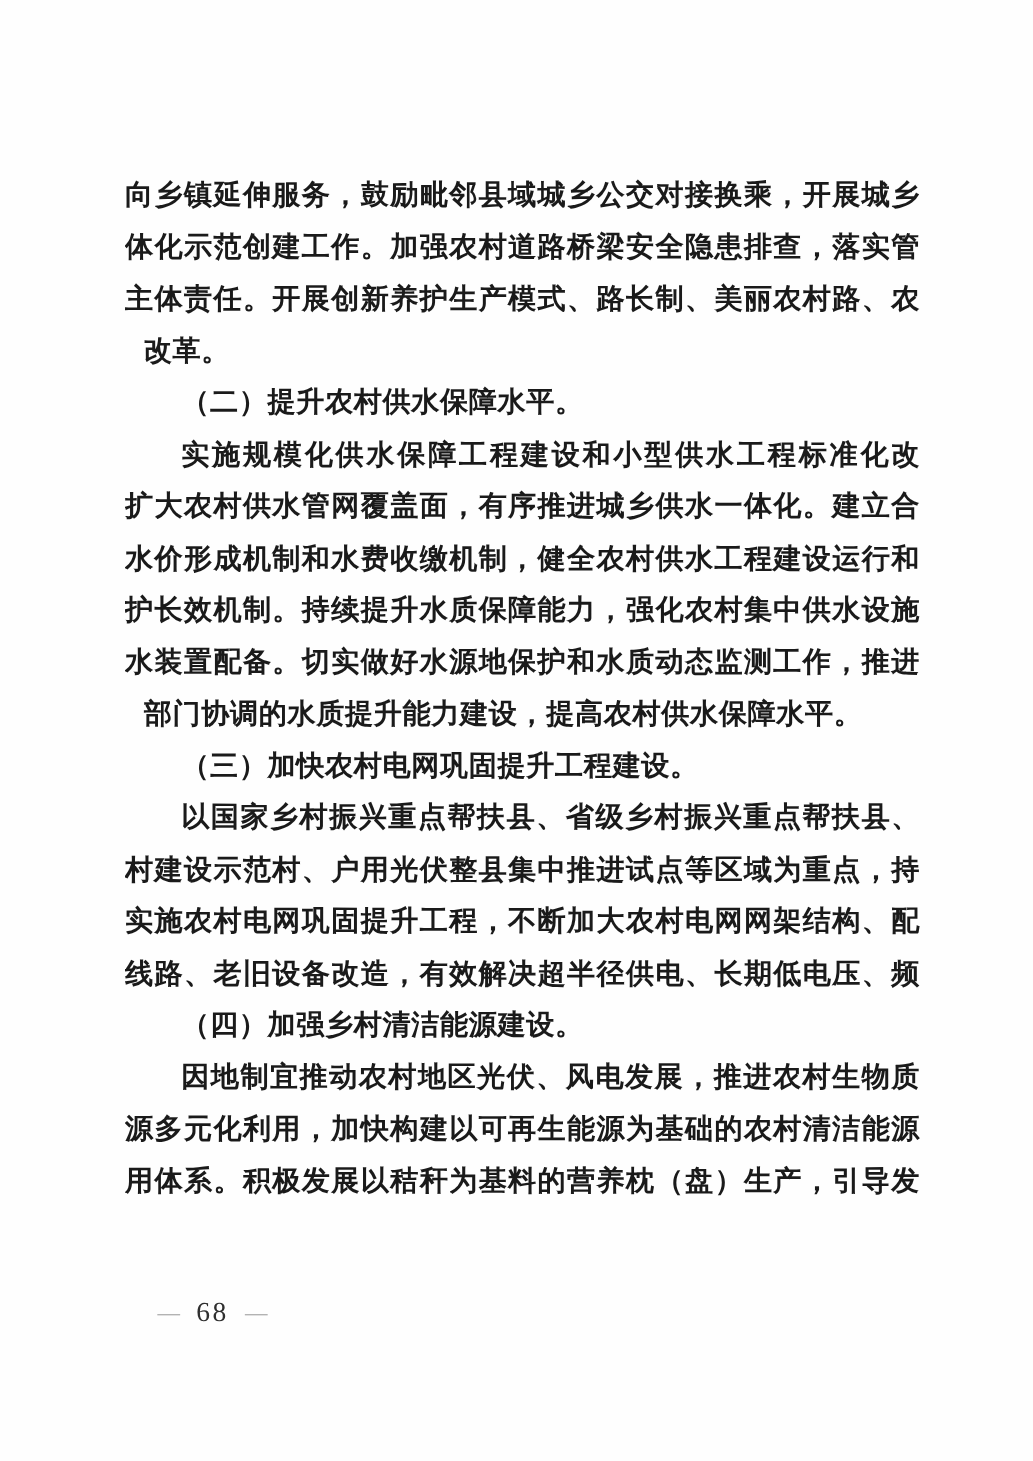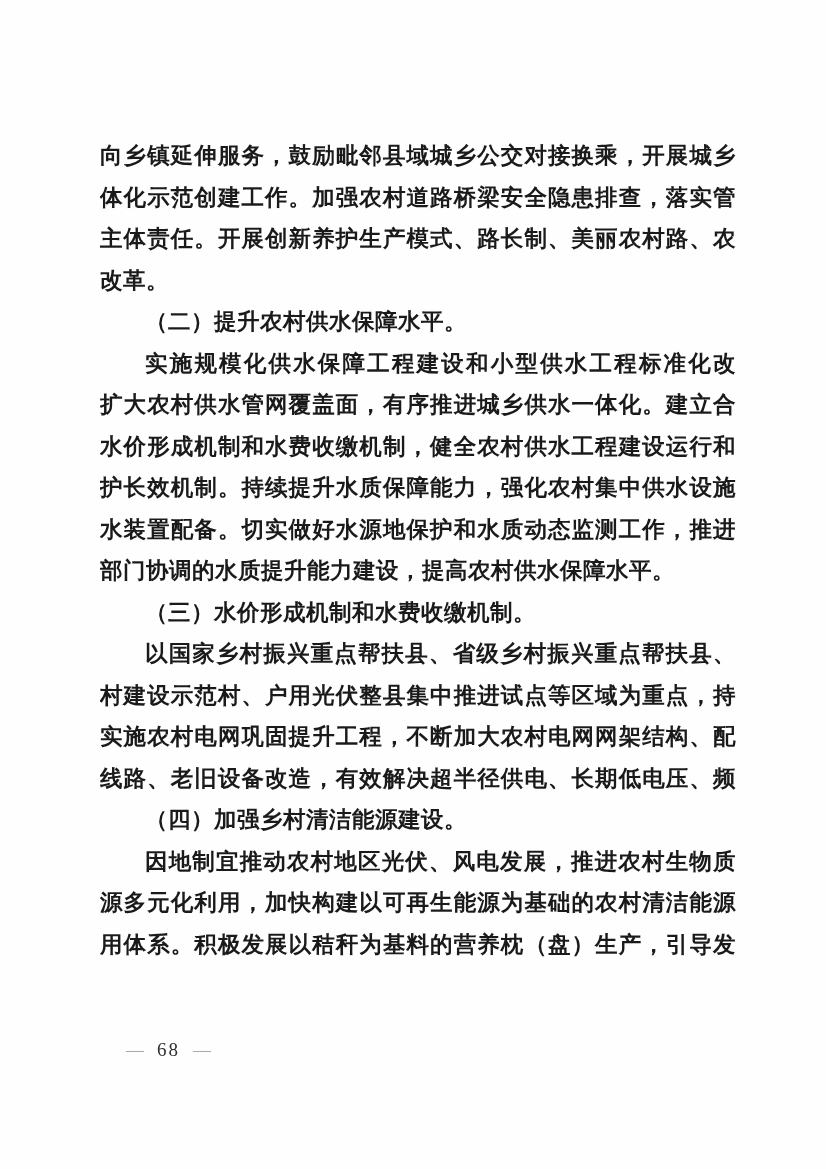--- a/index.html
+++ b/index.html
@@ -31,20 +31,21 @@
     letter-spacing: 0.5px;
     text-align: justify;
     text-align-last: justify;
     white-space: nowrap-none; 
     overflow: hidden;
   }
 
   .line.para-end {
     text-align: left;
     text-align-last: left;
+    margin-left: 15px;
   }
 
   .line.indent { text-indent: 45px; }
 
   .line.heading-line {
     font-weight: 800;
     text-align: right;
     text-align-last: left;
     text-indent: 45px;
   }
@@ -61,21 +62,21 @@
 
   .footer .dash {
     color: #8d8d8d;
     font-size: 18px;
     line-height: 22px;
     transform: scaleY(0.8);
   }
 
   .footer .num {
     color: #2f2f2f;
-    font-size: 19px;
+    font-size: 22px;
     line-height: 22px;
     letter-spacing: 2px;
   }
 </style>
 </head>
 <body>
 
 <div class="page">
 
   <div class="content">
@@ -90,21 +91,21 @@
       </div>
       <div>
         <div class="line indent">实施规模化供水保障工程建设和小型供水工程标准化改造，</div>
         <div class="line">扩大农村供水管网覆盖面，有序推进城乡供水一体化。建立合理</div>
         <div class="line">水价形成机制和水费收缴机制，健全农村供水工程建设运行和管</div>
         <div class="line">护长效机制。持续提升水质保障能力，强化农村集中供水设施净</div>
         <div class="line">水装置配备。切实做好水源地保护和水质动态监测工作，推进多</div>
         <div class="line para-end">部门协调的水质提升能力建设，提高农村供水保障水平。</div>
       </div>
       <div>
-        <div class="line heading-line">（三）水价形成机制和水费收缴机制。</div>
+        <div class="line heading-line">（三）加快农村电网巩固提升工程建设。</div>
       </div>
       <div>
         <div class="line indent">以国家乡村振兴重点帮扶县、省级乡村振兴重点帮扶县、乡</div>
         <div class="line">村建设示范村、户用光伏整县集中推进试点等区域为重点，持续</div>
         <div class="line">实施农村电网巩固提升工程，不断加大农村电网网架结构、配网</div>
         <div class="line">线路、老旧设备改造，有效解决超半径供电、长期低电压、频繁</div>
       </div>
       <div>
         <div class="line heading-line">（四）加强乡村清洁能源建设。</div>
       </div>

